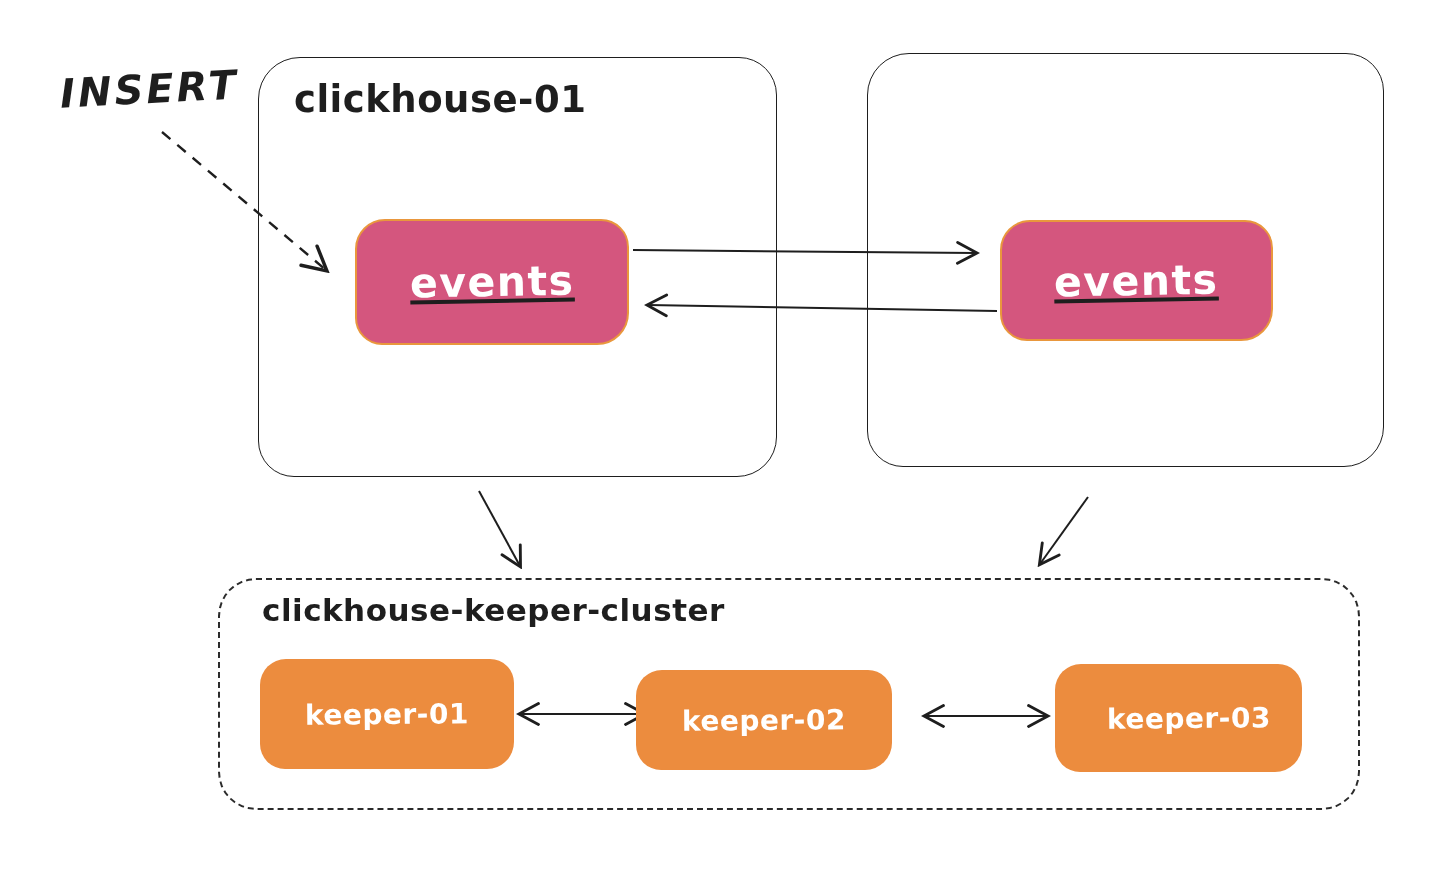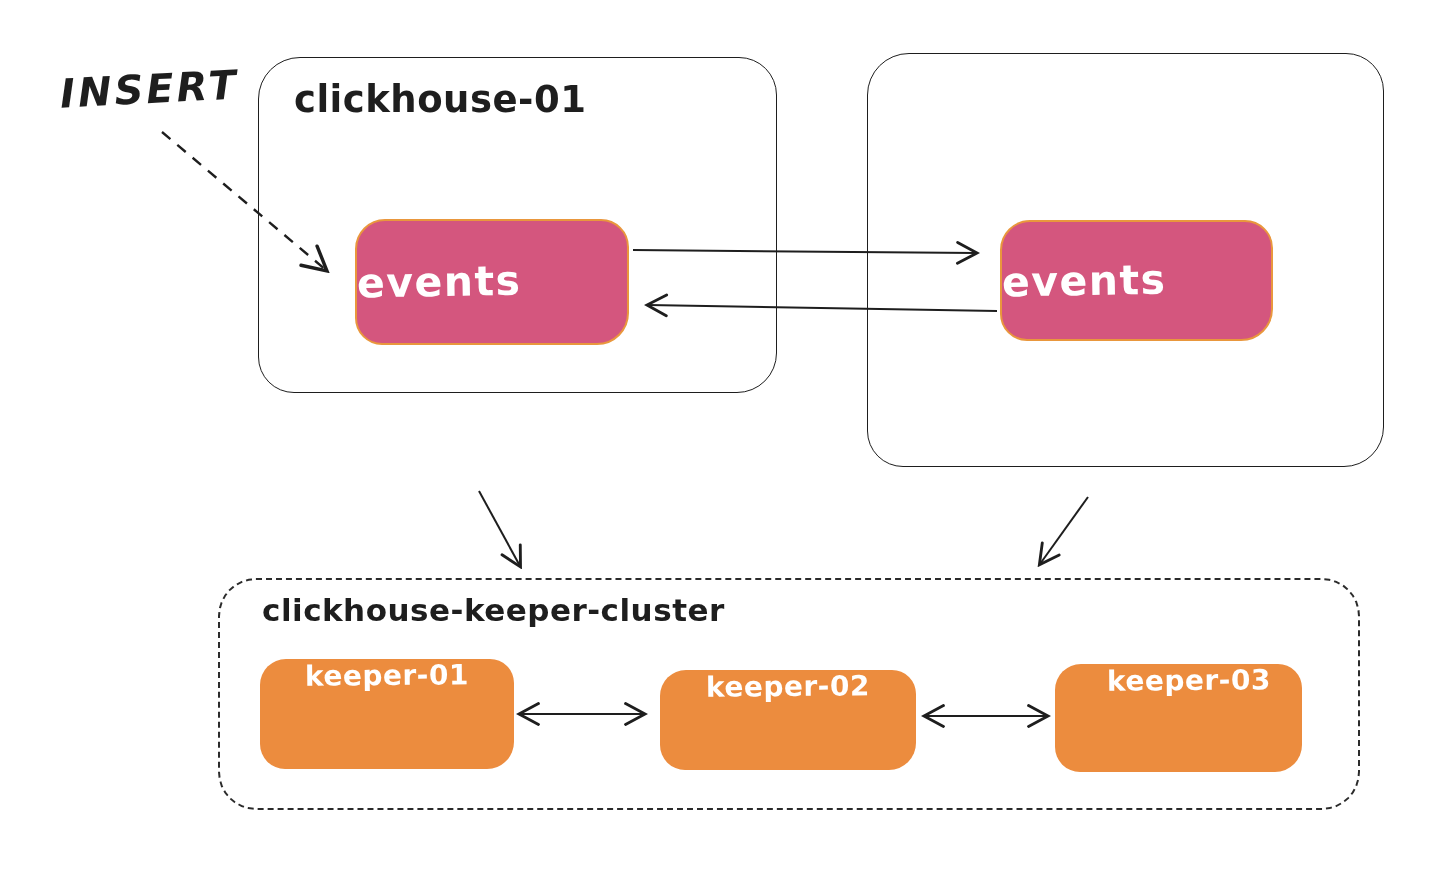--- a/index.html
+++ b/index.html
@@ -41,21 +41,22 @@
     letter-spacing: 0.5px;
     white-space: nowrap;
   }
   .events-box {
     position: absolute;
     background: var(--events-fill);
     border: 2.5px solid var(--events-border);
     border-radius: 30px 28px 32px 27px;
     display: flex;
     align-items: center;
-    justify-content: flex-start;
+    justify-content: center;
+    text-decoration: underline;
   }
   .events-label {
     color: var(--text-light);
     font-size: 41px;
     font-weight: 700;
     letter-spacing: 1.5px;
     transform: rotate(-1deg);
   }
   .cluster-box {
     position: absolute;
@@ -69,21 +70,21 @@
     font-size: 31px;
     font-weight: 600;
     letter-spacing: 0.5px;
     white-space: nowrap;
   }
   .keeper-box {
     position: absolute;
     background: var(--keeper-fill);
     border-radius: 26px 24px 27px 25px;
     display: flex;
-    align-items: flex-start;
+    align-items: center;
     justify-content: center;
   }
   .keeper-label {
     color: var(--text-light);
     font-size: 28px;
     font-weight: 600;
     letter-spacing: 0.5px;
     transform: rotate(-0.5deg);
   }
   .insert-label {
@@ -127,41 +128,41 @@
     <g>
       <line x1="520" y1="714" x2="644" y2="714" stroke="#1e1e1e" stroke-width="2" marker-start="url(#head)" marker-end="url(#head)"></line>
     </g>
     <g>
       <line x1="925" y1="716" x2="1047" y2="716" stroke="#1e1e1e" stroke-width="2" marker-start="url(#head)" marker-end="url(#head)"></line>
     </g>
   </svg>
 
   <div class="insert-label">INSERT</div>
 
-  <div class="node-box ch-box" style="left:258px; top:57px; width:519px; height:336px;">
+  <div class="node-box ch-box" style="left:258px; top:57px; width:519px; height:420px;">
     <div class="ch-title" style="left:35px; top:20px;">clickhouse-01</div>
     <div class="events-box" style="left:96px; top:161px; width:274px; height:126px;">
       <span class="events-label">events</span>
     </div>
   </div>
 
   <div class="node-box ch-box" style="left:867px; top:53px; width:517px; height:414px;">
     <div class="events-box" style="left:132px; top:166px; width:273px; height:121px;">
       <span class="events-label">events</span>
     </div>
   </div>
 
   <div class="cluster-box" style="left:218px; top:578px; width:1142px; height:232px;">
     <div class="cluster-title">clickhouse-keeper-cluster</div>
 
     <div class="keeper-box" style="left:40px; top:79px; width:254px; height:110px;">
       <span class="keeper-label">keeper-01</span>
     </div>
 
-    <div class="keeper-box" style="left:440px; top:90px; width:256px; height:100px;">
+    <div class="keeper-box" style="left:416px; top:90px; width:256px; height:100px;">
       <span class="keeper-label">keeper-02</span>
     </div>
 
     <div class="keeper-box" style="left:835px; top:84px; width:247px; height:108px;padding-left:20px;">
       <span class="keeper-label">keeper-03</span>
     </div>
   </div>
 
 </div>
 

